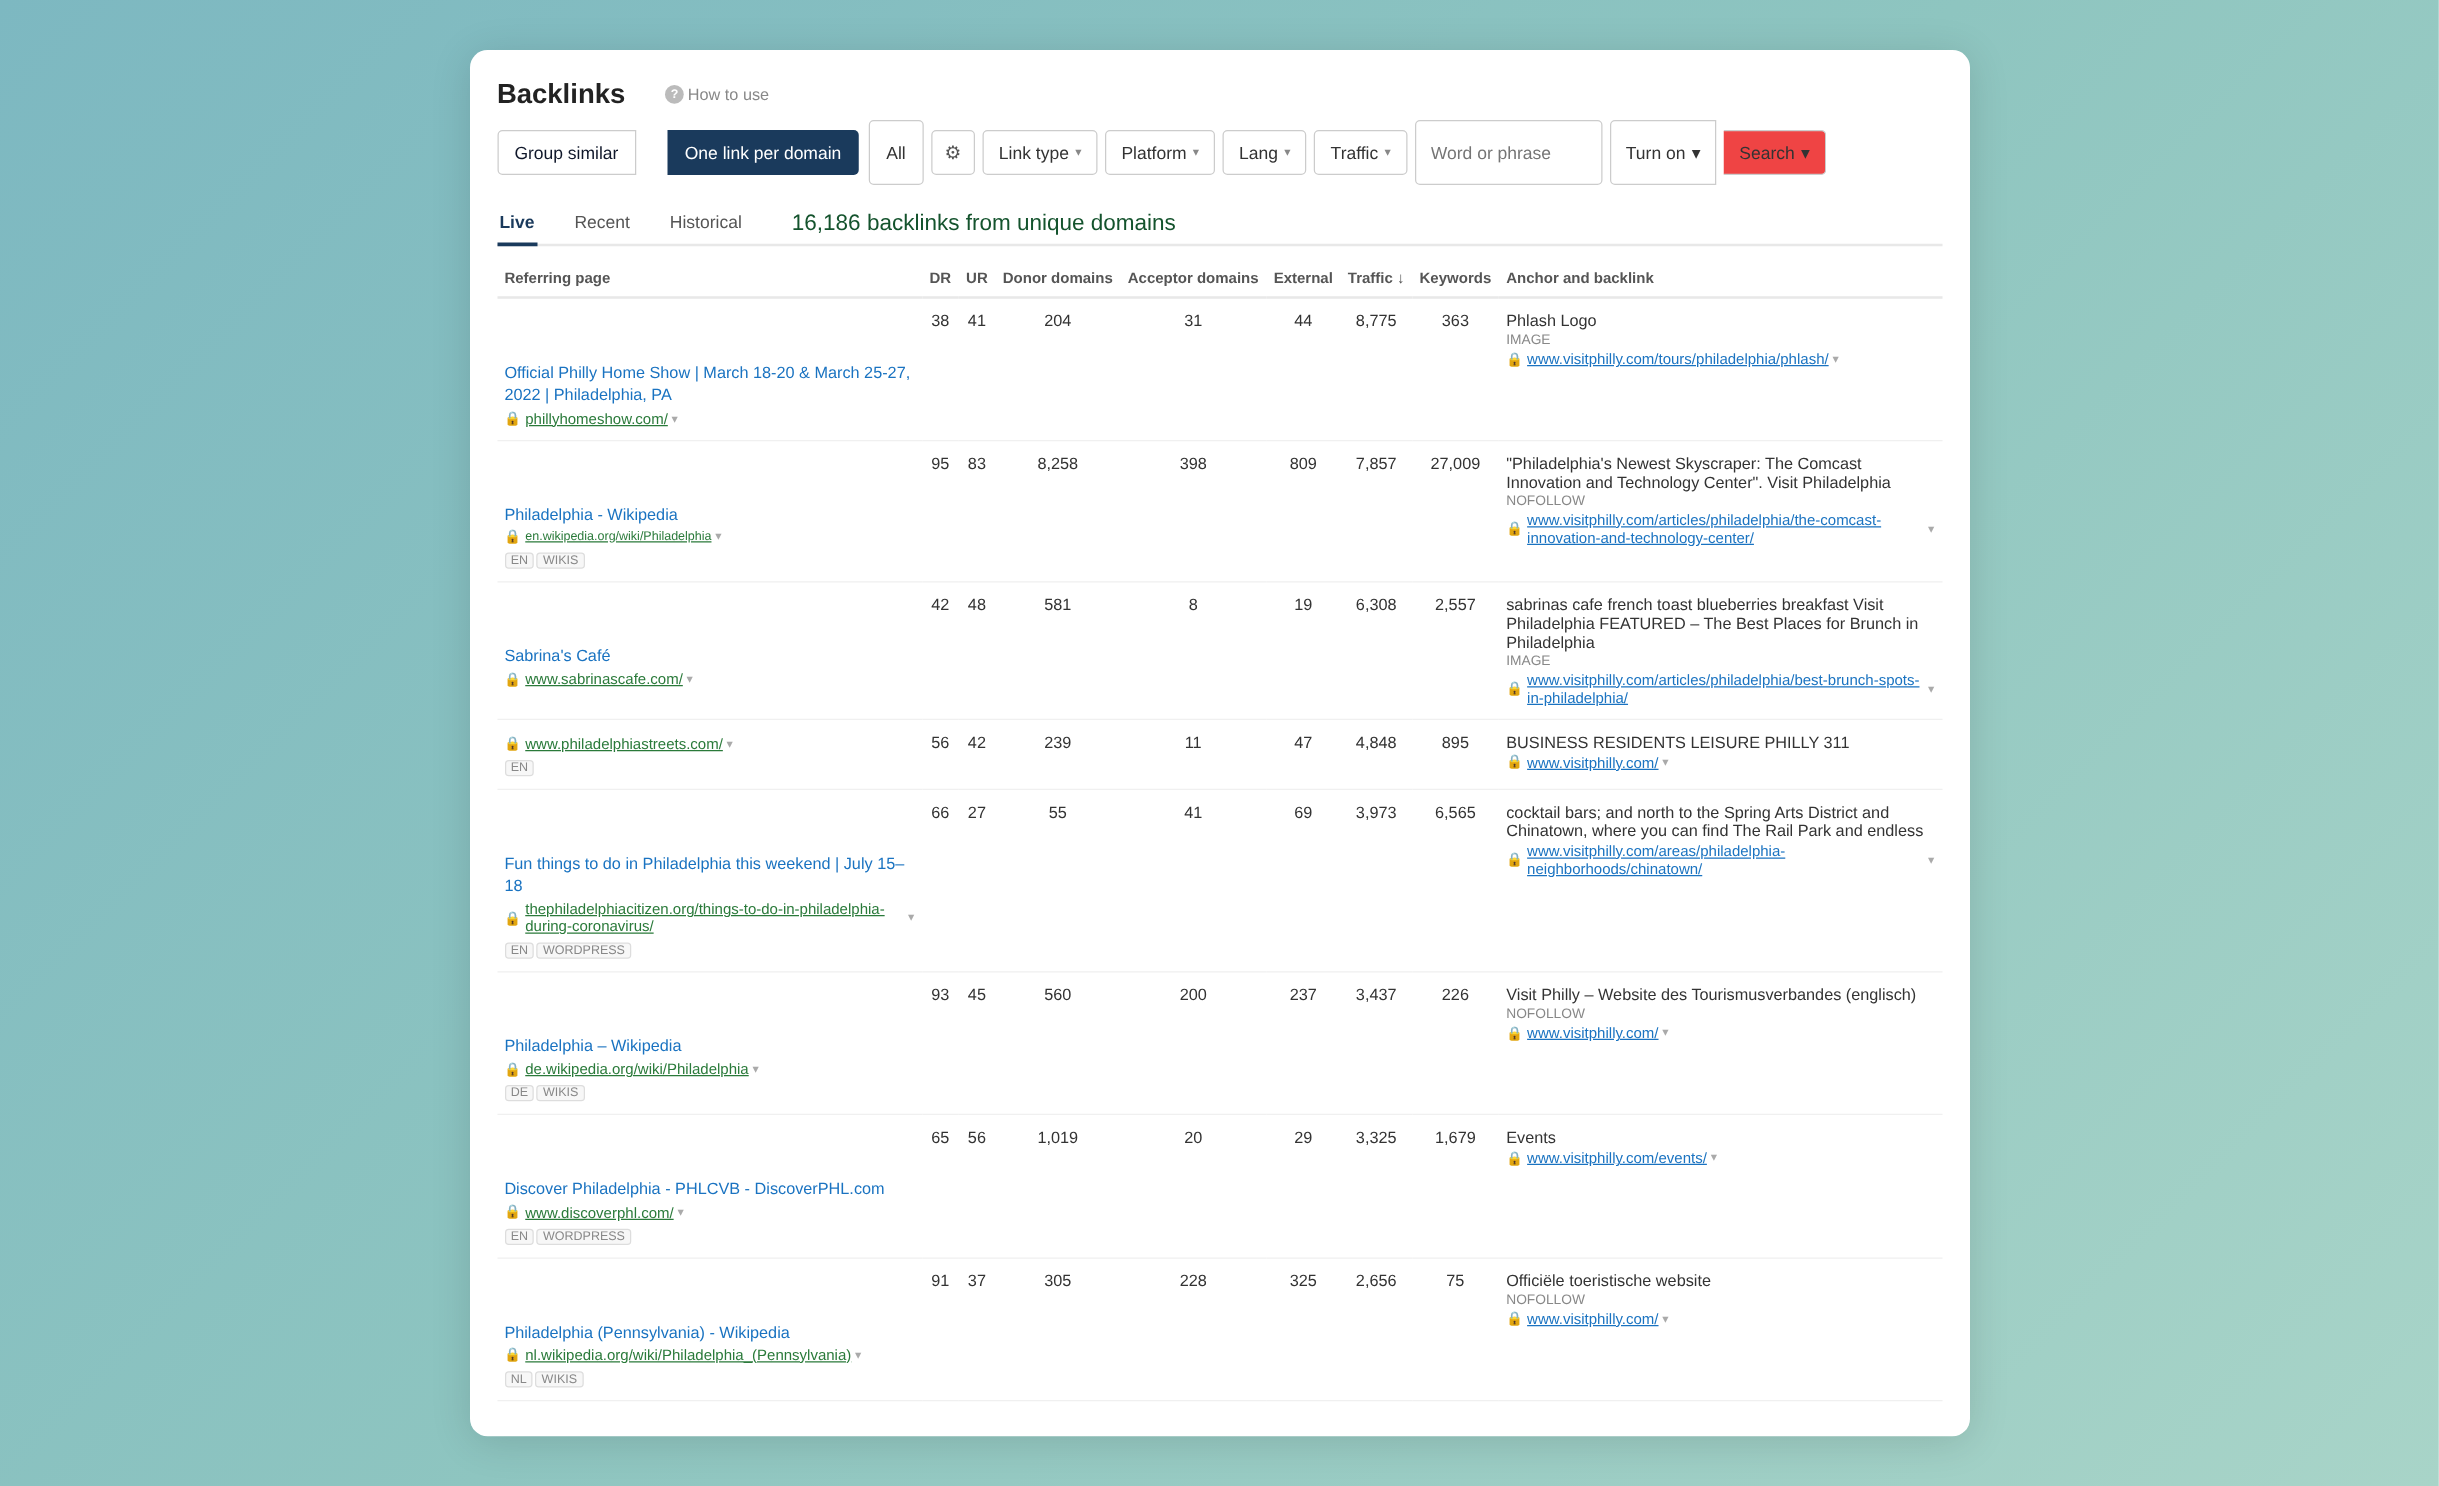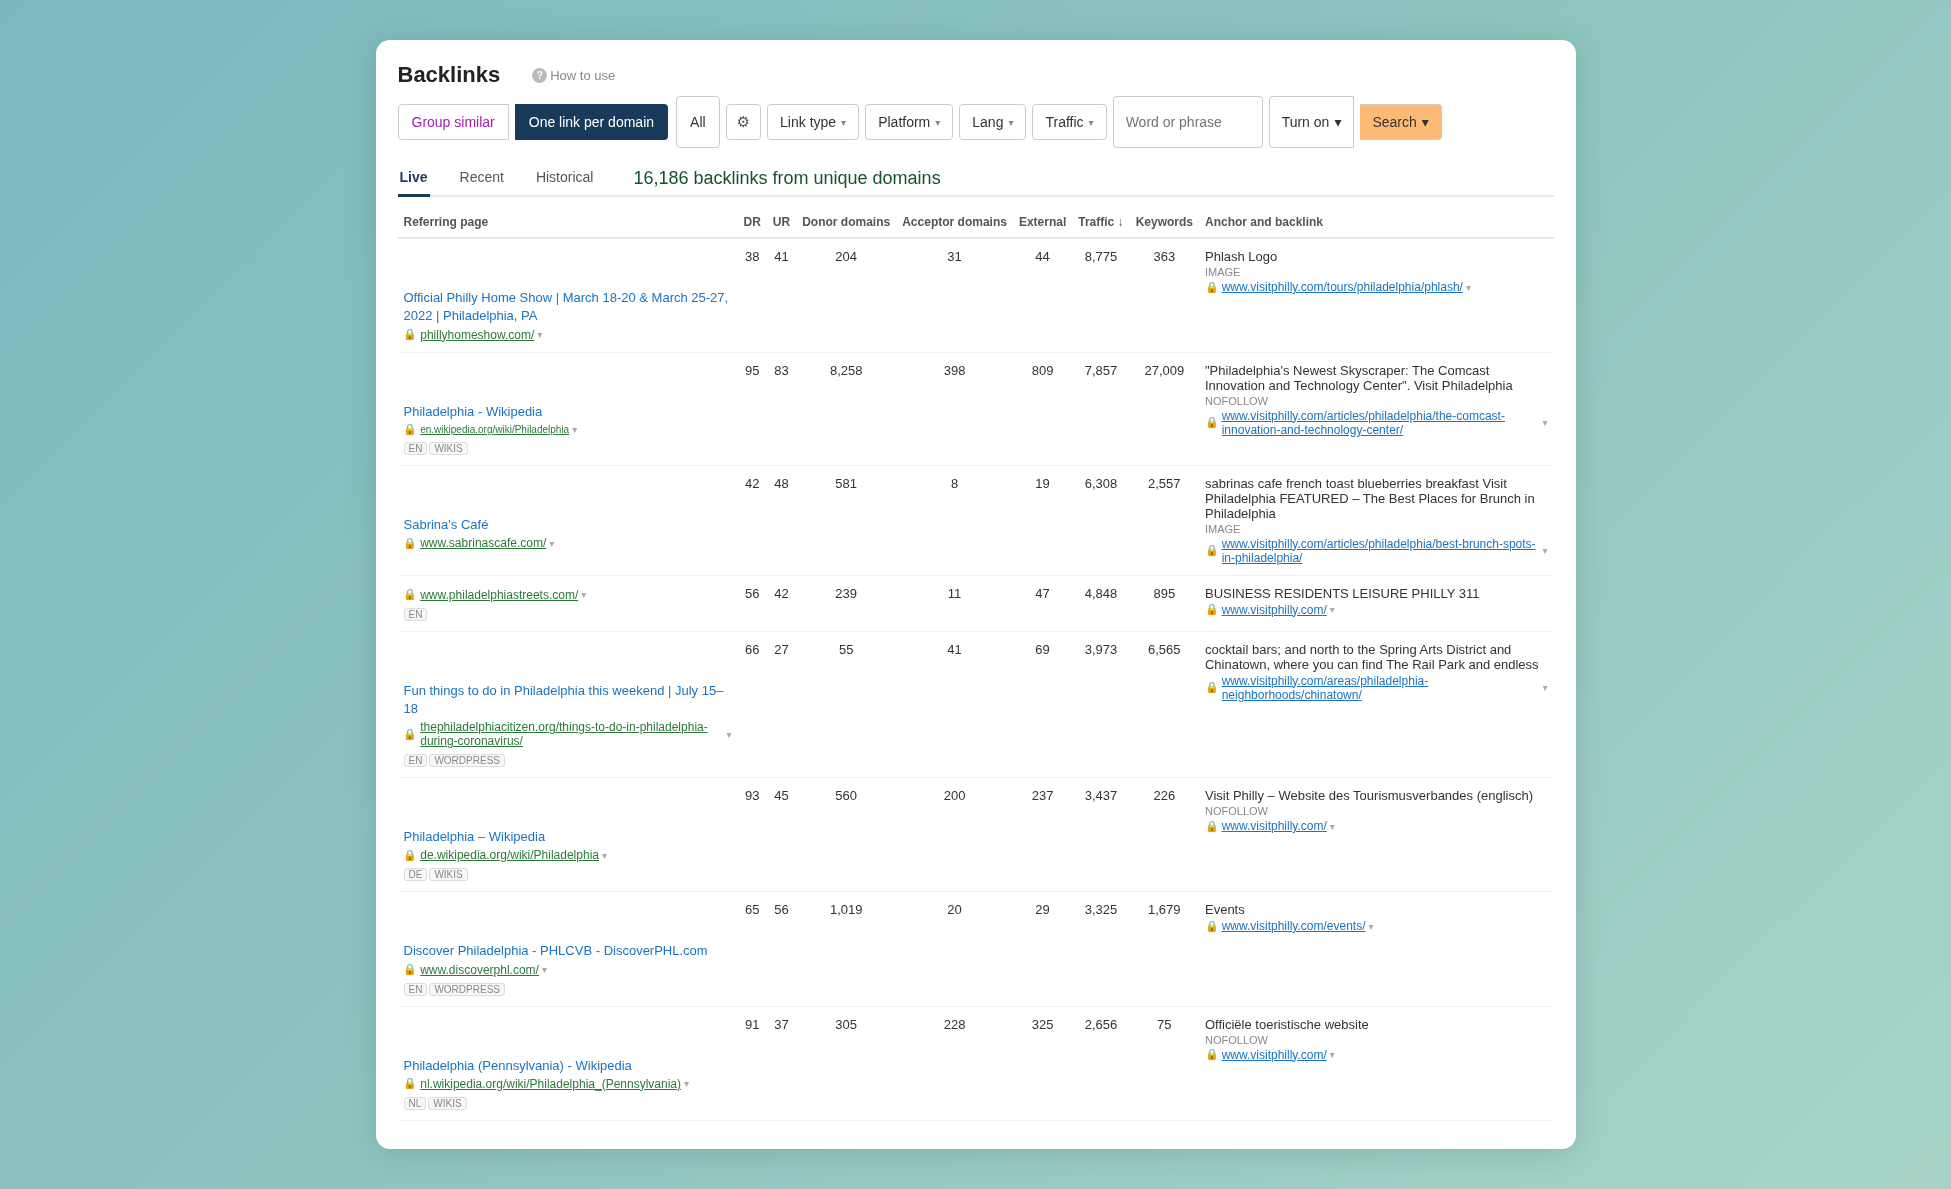--- a/index.html
+++ b/index.html
@@ -58,33 +58,34 @@
       gap: 6px;
       flex-wrap: wrap;
       margin-bottom: 14px;
     }
     .group-similar-btn {
       background: #fff;
       border: 1.5px solid #ccc;
       border-radius: 4px 0 0 4px;
       padding: 7px 13px;
       font-size: 14px;
-      color: #a21caf;
+      color: #0f172a;
       cursor: pointer;
       height: 36px;
     }
     .one-link-btn {
       background: #1a3a5c;
       color: #fff;
       border: none;
       border-radius: 0 4px 4px 0;
       padding: 7px 14px;
       font-size: 14px;
       cursor: pointer;
       height: 36px;
+      margin-left: 19px;
     }
     .all-btn {
       background: #fff;
       border: 1.5px solid #ccc;
       border-radius: 4px;
       padding: 7px 13px;
       font-size: 14px;
       color: #333;
       cursor: pointer;
       height: 52px;
@@ -131,21 +132,21 @@
       padding: 7px 12px;
       font-size: 14px;
       color: #333;
       cursor: pointer;
       height: 52px;
       display: flex;
       align-items: center;
       gap: 5px;
     }
     .search-btn {
-      background: #fdba74;
+      background: #ef4444;
       border: 1.5px solid #ccc;
       border-left: none;
       border-radius: 0 4px 4px 0;
       padding: 7px 12px;
       font-size: 14px;
       color: #333;
       cursor: pointer;
       height: 36px;
       display: flex;
       align-items: center;

